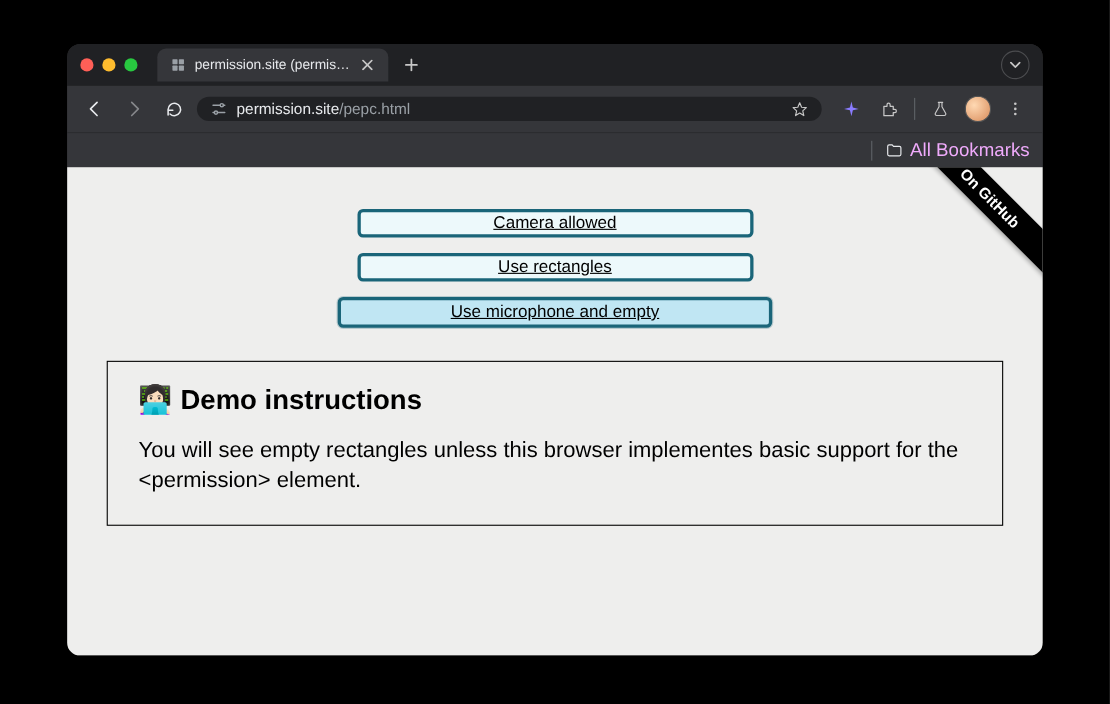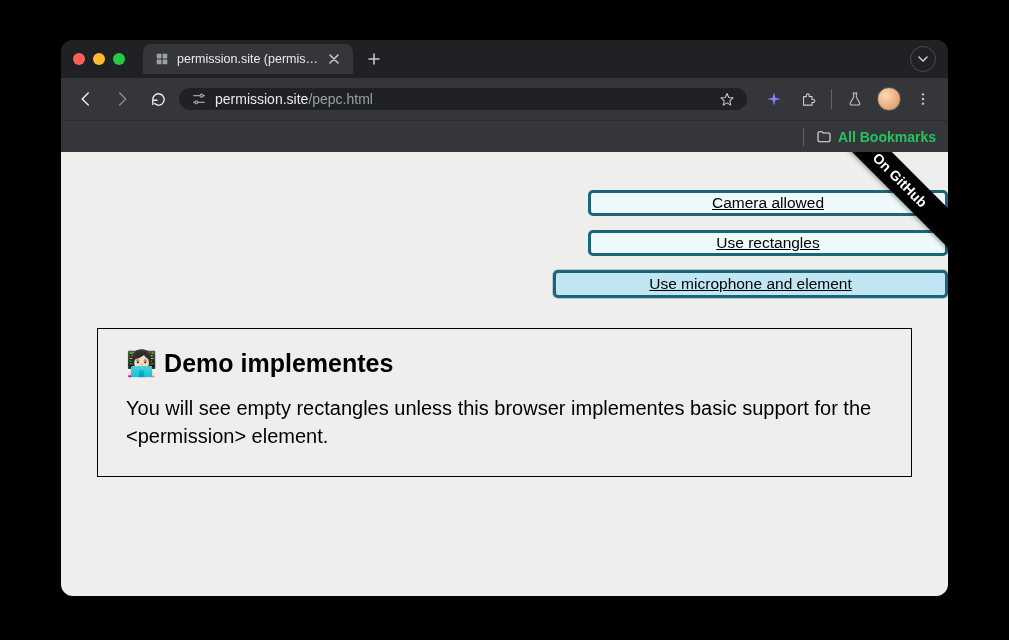--- a/index.html
+++ b/index.html
@@ -66,35 +66,35 @@
     .omni-url { flex:1; white-space:nowrap; overflow:hidden; }
     .omni-url .path { color:#9aa0a6; }
     .star { color:#c7c7c7; cursor:pointer; }
     .right-icons { display:flex; align-items:center; gap:4px; margin-left:6px; }
     .sep { width:1px; height:20px; background:#5f6368; margin:0 4px; }
     .avatar { width:24px; height:24px; border-radius:50%; background: radial-gradient(circle at 35% 35%, #ffd9b3, #d88b5a); border:1px solid #555; }
     
     .bookmarks {
       height: 32px; background: #35363a; border-top:1px solid #2b2c2f;
       display:flex; align-items:center; justify-content:flex-end; padding: 0 12px; gap:8px;
-      color:#22c55e; font-size:14px;font-weight:bold;
+      color:#f0abfc; font-size:17px;
     }
     .bm-sep { width:1px; height:18px; background:#5f6368; margin-right:4px; }
     .bm-item { display:flex; align-items:center; gap:6px; cursor:pointer; }
     
     .viewport {
       flex:1; background:#eeeeed; position:relative; overflow:hidden;
     }
     .ribbon {
       position:absolute; top:14px; right:-52px; width:200px; transform:rotate(45deg);
       background:#000; color:#fff; text-align:center; font-weight:700; font-size:14px;
       padding:6px 0; cursor:pointer; box-shadow:0 2px 4px rgba(0,0,0,0.3);
       font-family: Arial, sans-serif;
     }
-    .btn-stack { margin-top: 38px; display:flex; flex-direction:column; align-items:flex-end; gap:14px; }
+    .btn-stack { margin-top: 38px; display:flex; flex-direction:column; align-items:center; gap:14px; }
     .perm-btn {
       width: 360px; height:26px; background:#edf9fb; border:3px solid #1a6579; border-radius:5px;
       display:flex; align-items:center; justify-content:center; font-size:15.5px; color:#000;
       text-decoration: underline; cursor:pointer;
       font-family: Arial, Helvetica, sans-serif;
     }
     .perm-btn.active {
       background:#c0e6f3; width:395px; height:28px; border-width:3.5px;
       box-shadow: 0 0 0 1px rgba(26,101,121,0.25);
     }
@@ -223,26 +223,26 @@
     </div>
 
     <div class="btn-stack">
       <div class="perm-btn">
         <span>Camera allowed</span>
       </div>
       <div class="perm-btn">
         <span>Use rectangles</span>
       </div>
       <div class="perm-btn active">
-        <span>Use microphone and element</span>
+        <span>Use microphone and empty</span>
       </div>
     </div>
 
     <div class="panel">
       <h2>
         <span>👩🏻‍💻</span>
-        <span>Demo implementes</span>
+        <span>Demo instructions</span>
       </h2>
       <p>You will see empty rectangles unless this browser implementes basic support for the &lt;permission&gt; element.</p>
     </div>
   </div>
 
 </div>
 
 </body></html>

